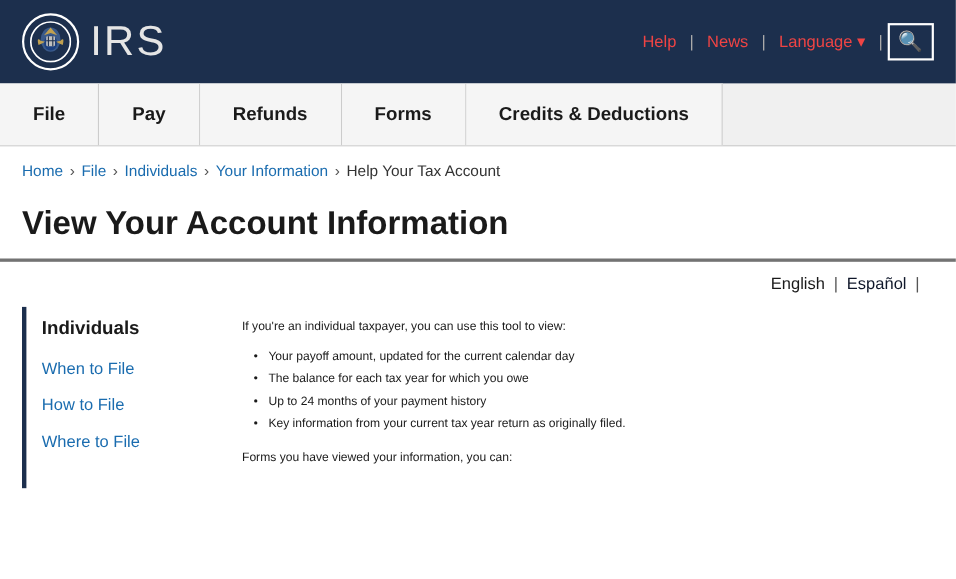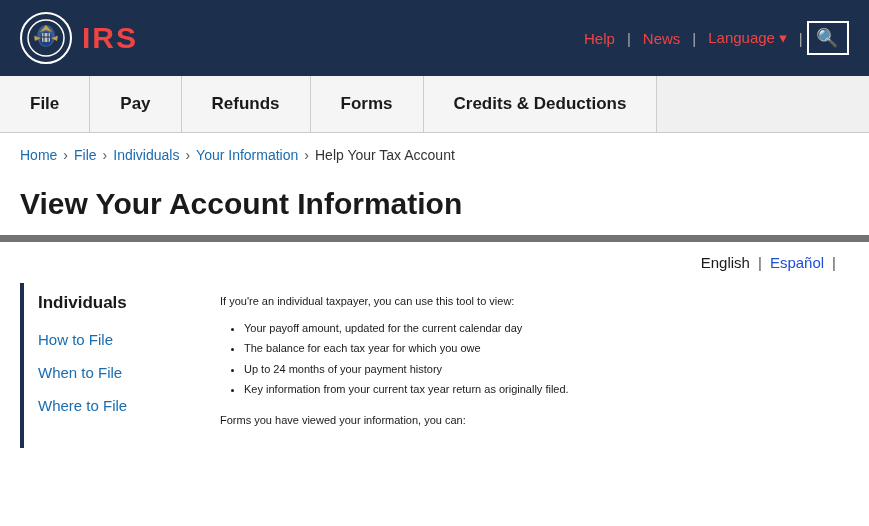--- a/index.html
+++ b/index.html
@@ -12,23 +12,23 @@
       display: flex;
       align-items: center;
       justify-content: space-between;
     }
     .logo-area {
       display: flex;
       align-items: center;
       gap: 10px;
     }
     .logo-text {
-      color: #ef4444;
-      font-size: 30px;
-      font-weight: bold;
+      color: #e5e5e5;
+      font-size: 38px;
+      font-weight: normal;
       letter-spacing: 2px;
     }
     .header-nav {
       display: flex;
       align-items: center;
       gap: 4px;
       color: #fff;
       font-size: 15px;
     }
     .header-nav a {
@@ -77,39 +77,39 @@
     .breadcrumb a {
       color: #1a6caf;
       text-decoration: none;
     }
     .breadcrumb .sep { color: #555; }
     .breadcrumb .current { color: #333; }
 
     
     .page-title-section {
       padding: 10px 8px 14px 20px;
-      border-bottom: 7px solid #737373;
+      border-bottom: 3px solid #737373;
     }
     .page-title {
       font-size: 30px;
       font-weight: bold;
       color: #1a1a1a;
     }
 
     
     .language-bar {
       display: flex;
       justify-content: flex-end;
       padding: 12px 33px;
       gap: 8px;
       align-items: center;
       font-size: 15px;
     }
     .language-bar a {
-      color: #1d4ed8;
+      color: #0f172a;
       text-decoration: none;
     }
     .language-bar .lang-divider { color: #555; }
 
     
     .content-area {
       display: flex;
       padding: 0 20px;
       gap: 30px;
     }
@@ -244,22 +244,22 @@
   <span>English</span>
   <span class="lang-divider">|</span>
   <a href="#">Español</a>
   <span class="lang-divider">|</span>
 </div>
 
 <div class="content-area">
 
   <aside class="sidebar">
     <div class="sidebar-title">Individuals</div>
+    <a href="#" class="sidebar-link">When to File</a>
     <a href="#" class="sidebar-link">How to File</a>
-    <a href="#" class="sidebar-link">When to File</a>
     <a href="#" class="sidebar-link">Where to File</a>
   </aside>
 
   <main class="main-content">
     <p>If you're an individual taxpayer, you can use this tool to view:</p>
     <ul>
       <li>Your payoff amount, updated for the current calendar day</li>
       <li>The balance for each tax year for which you owe</li>
       <li>Up to 24 months of your payment history</li>
       <li>Key information from your current tax year return as originally filed.</li>

